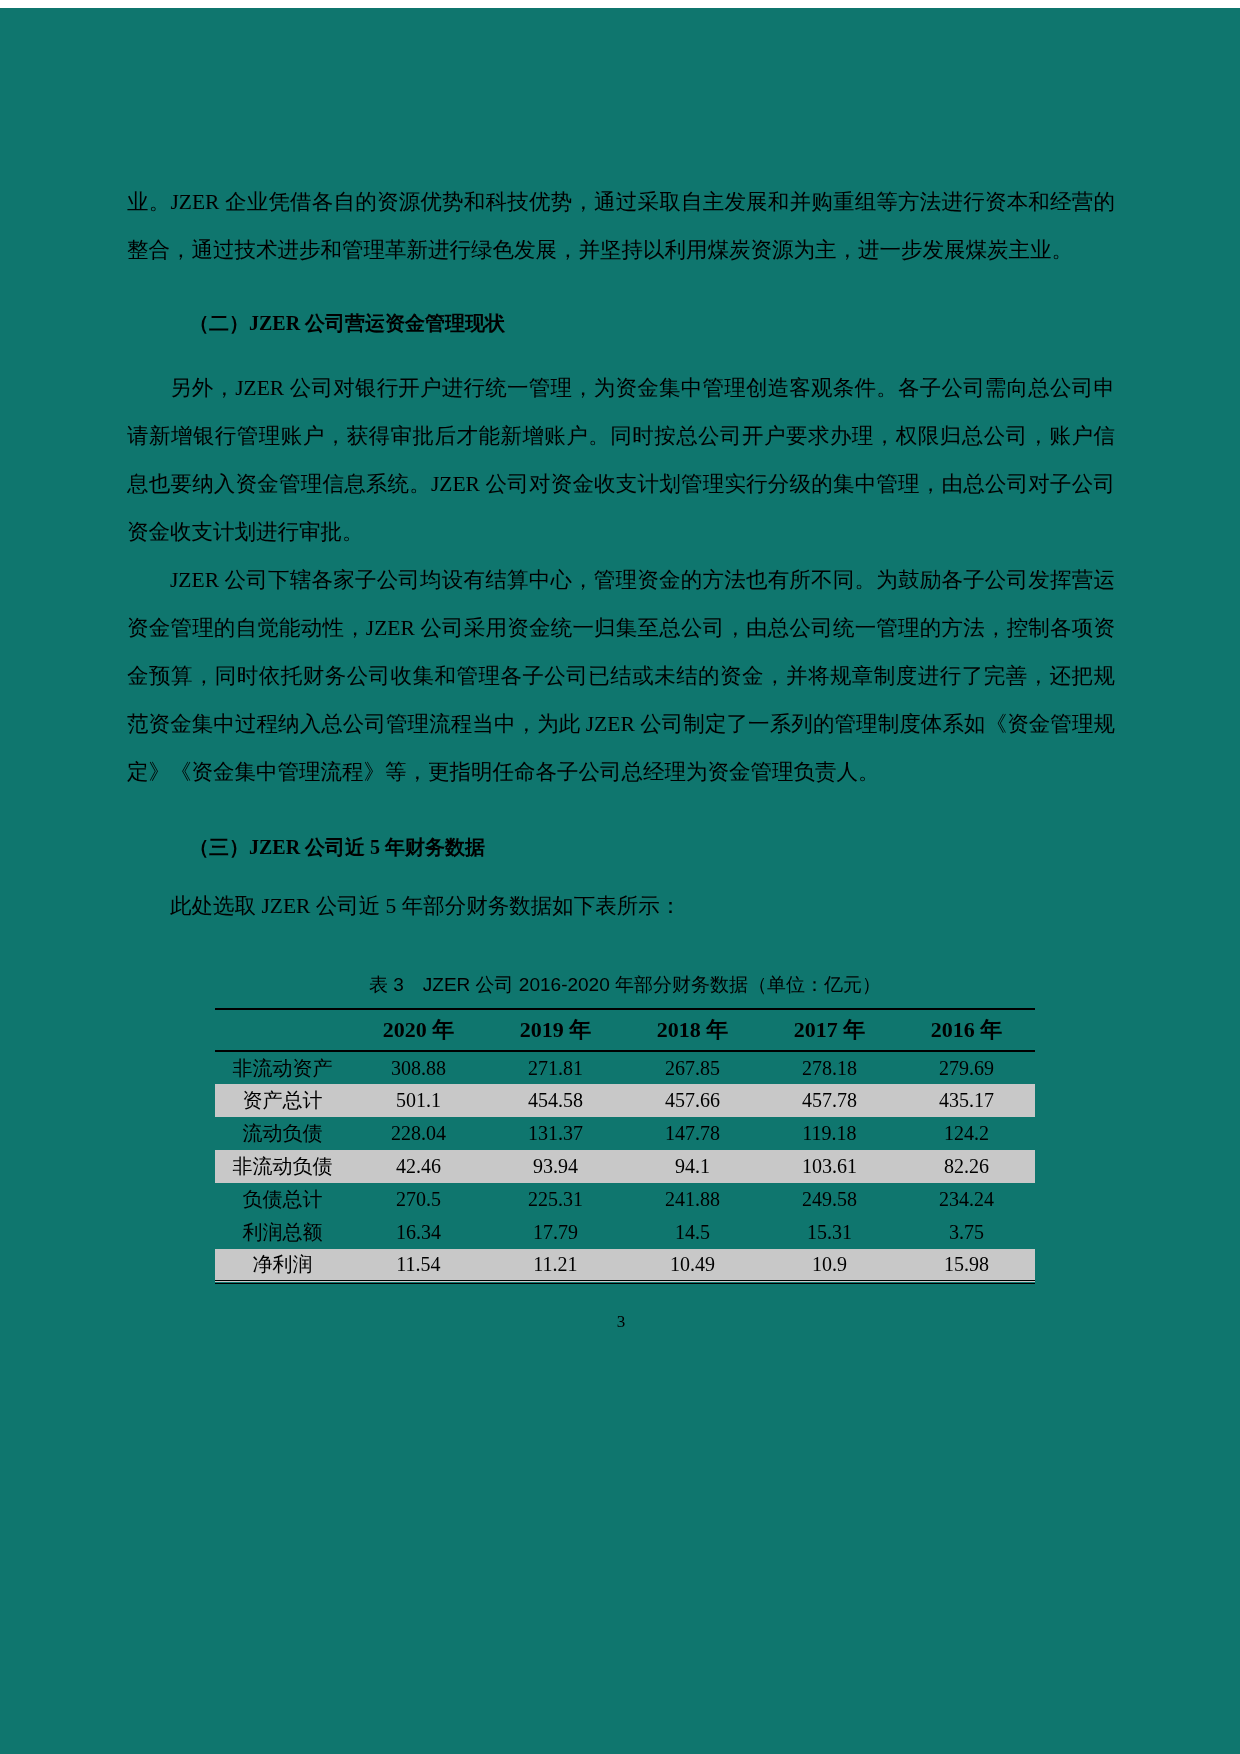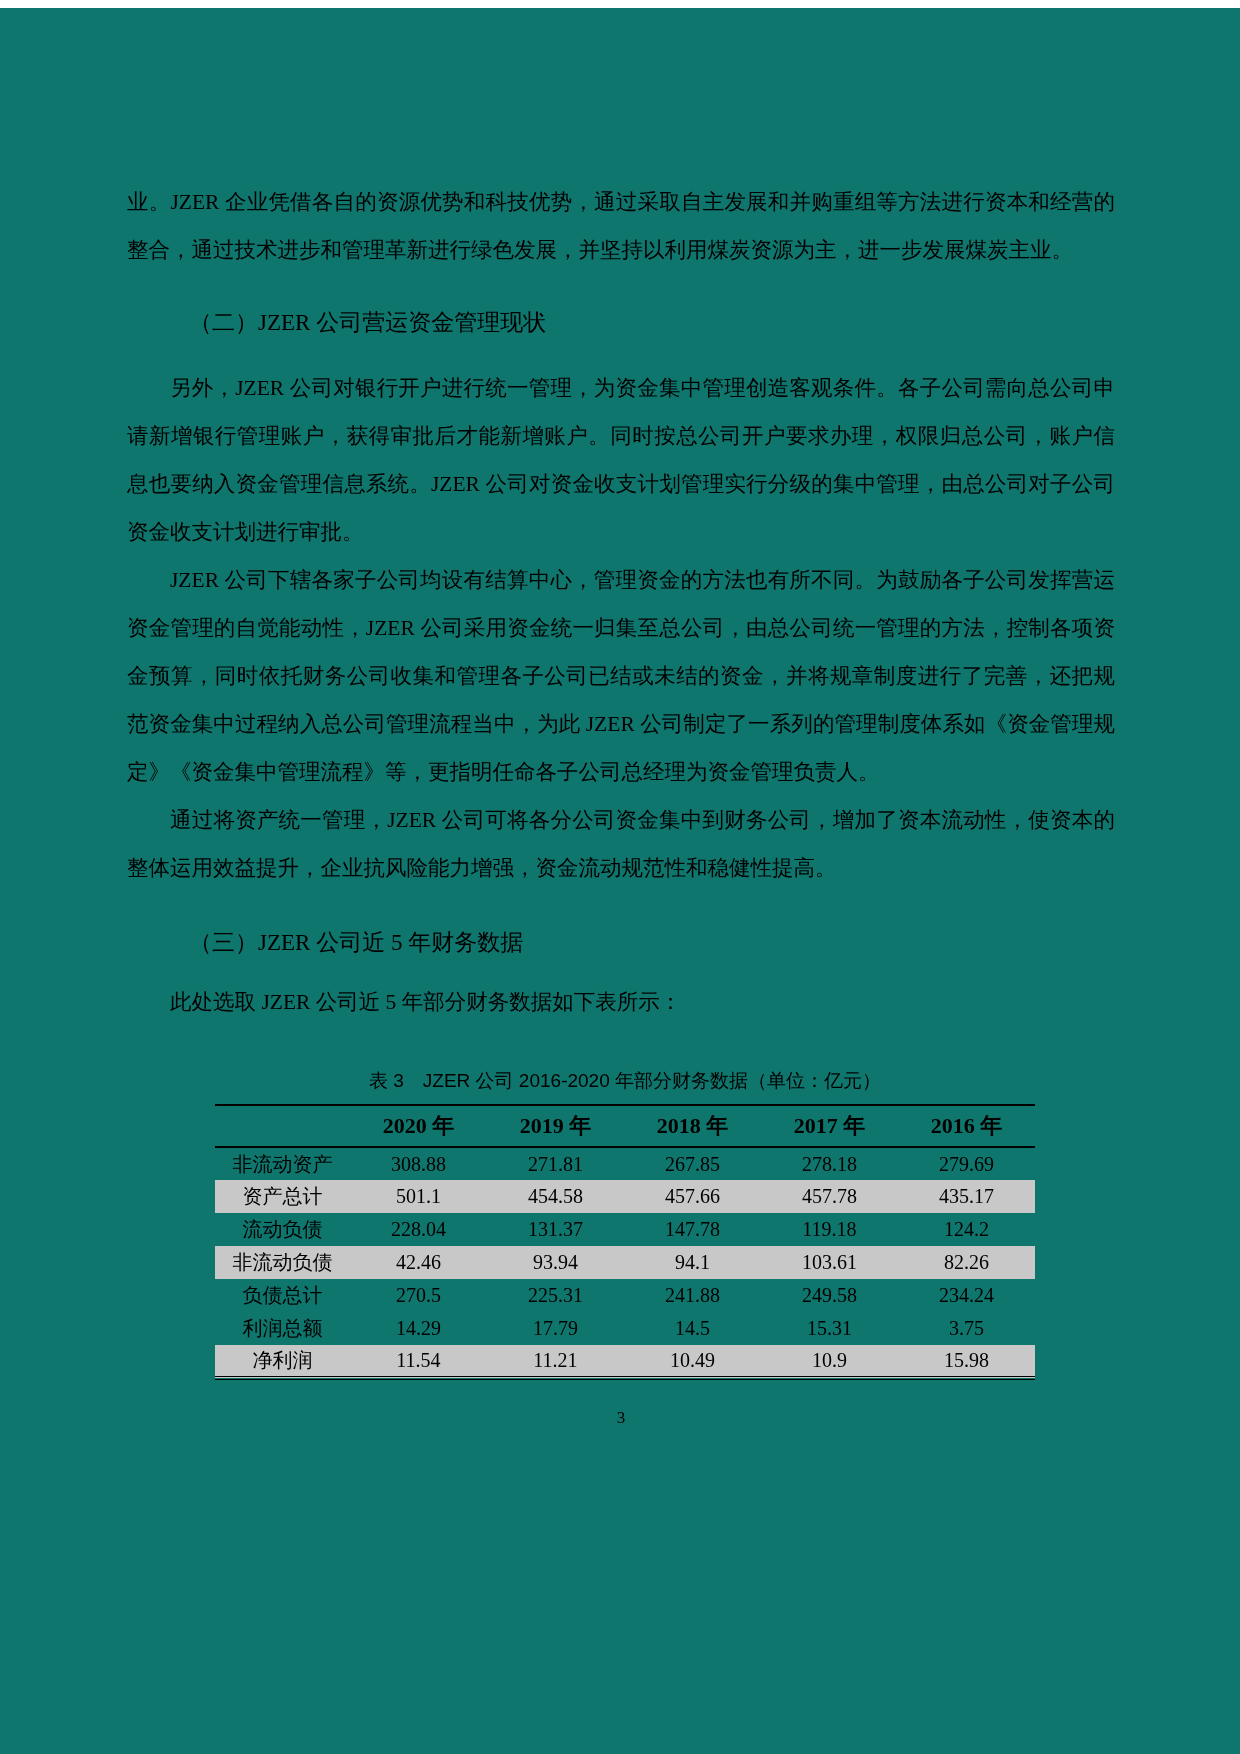--- a/index.html
+++ b/index.html
@@ -19,22 +19,22 @@
   }
   p.body {
     font-size: 21.5px;
     line-height: 48px;
     text-align: justify;
     text-justify: inter-ideograph;
     color: #000000;
   }
   p.body.indent { text-indent: 2em; }
   h2.sec-heading {
-    font-size: 23px;
-    font-weight: normal;
+    font-size: 20px;
+    font-weight: bold;
     line-height: 34px;
     padding-left: 62px;
   }
   h2.h-sec2 { margin: 32px 0 24px 0; }
   h2.h-sec3 { margin: 34px 0 18px 0; }
   .table-caption {
     width: 820px;
     margin: 42px 0 10px 88px;
     text-align: center;
     font-family: "Liberation Sans", "DejaVu Sans", sans-serif;
@@ -80,21 +80,20 @@
   <div class="content">
 
     <p class="body">业。JZER 企业凭借各自的资源优势和科技优势，通过采取自主发展和并购重组等方法进行资本和经营的整合，通过技术进步和管理革新进行绿色发展，并坚持以利用煤炭资源为主，进一步发展煤炭主业。</p>
 
     <h2 class="sec-heading h-sec2">（二）JZER 公司营运资金管理现状</h2>
 
     <p class="body indent">另外，JZER 公司对银行开户进行统一管理，为资金集中管理创造客观条件。各子公司需向总公司申请新增银行管理账户，获得审批后才能新增账户。同时按总公司开户要求办理，权限归总公司，账户信息也要纳入资金管理信息系统。JZER 公司对资金收支计划管理实行分级的集中管理，由总公司对子公司资金收支计划进行审批。</p>
 
     <p class="body indent">JZER 公司下辖各家子公司均设有结算中心，管理资金的方法也有所不同。为鼓励各子公司发挥营运资金管理的自觉能动性，JZER 公司采用资金统一归集至总公司，由总公司统一管理的方法，控制各项资金预算，同时依托财务公司收集和管理各子公司已结或未结的资金，并将规章制度进行了完善，还把规范资金集中过程纳入总公司管理流程当中，为此 JZER 公司制定了一系列的管理制度体系如《资金管理规定》《资金集中管理流程》等，更指明任命各子公司总经理为资金管理负责人。</p>
 
-    <p class="body indent">通过将资产统一管理，JZER 公司可将各分公司资金集中到财务公司，增加了资本流动性，使资本的整体运用效益提升，企业抗风险能力增强，资金流动规范性和稳健性提高。</p>
 
     <h2 class="sec-heading h-sec3">（三）JZER 公司近 5 年财务数据</h2>
 
     <p class="body indent">此处选取 JZER 公司近 5 年部分财务数据如下表所示：</p>
 
     <div class="table-caption">表 3　JZER 公司 2016-2020 年部分财务数据（单位：亿元）</div>
 
     <table class="fin-table">
       <colgroup>
         <col class="label-col">
@@ -150,21 +149,21 @@
           <tr>
             <td>负债总计</td>
             <td>270.5</td>
             <td>225.31</td>
             <td>241.88</td>
             <td>249.58</td>
             <td>234.24</td>
           </tr>
           <tr>
             <td>利润总额</td>
-            <td>14.29</td>
+            <td>16.34</td>
             <td>17.79</td>
             <td>14.5</td>
             <td>15.31</td>
             <td>3.75</td>
           </tr>
           <tr class="shaded">
             <td>净利润</td>
             <td>11.54</td>
             <td>11.21</td>
             <td>10.49</td>

